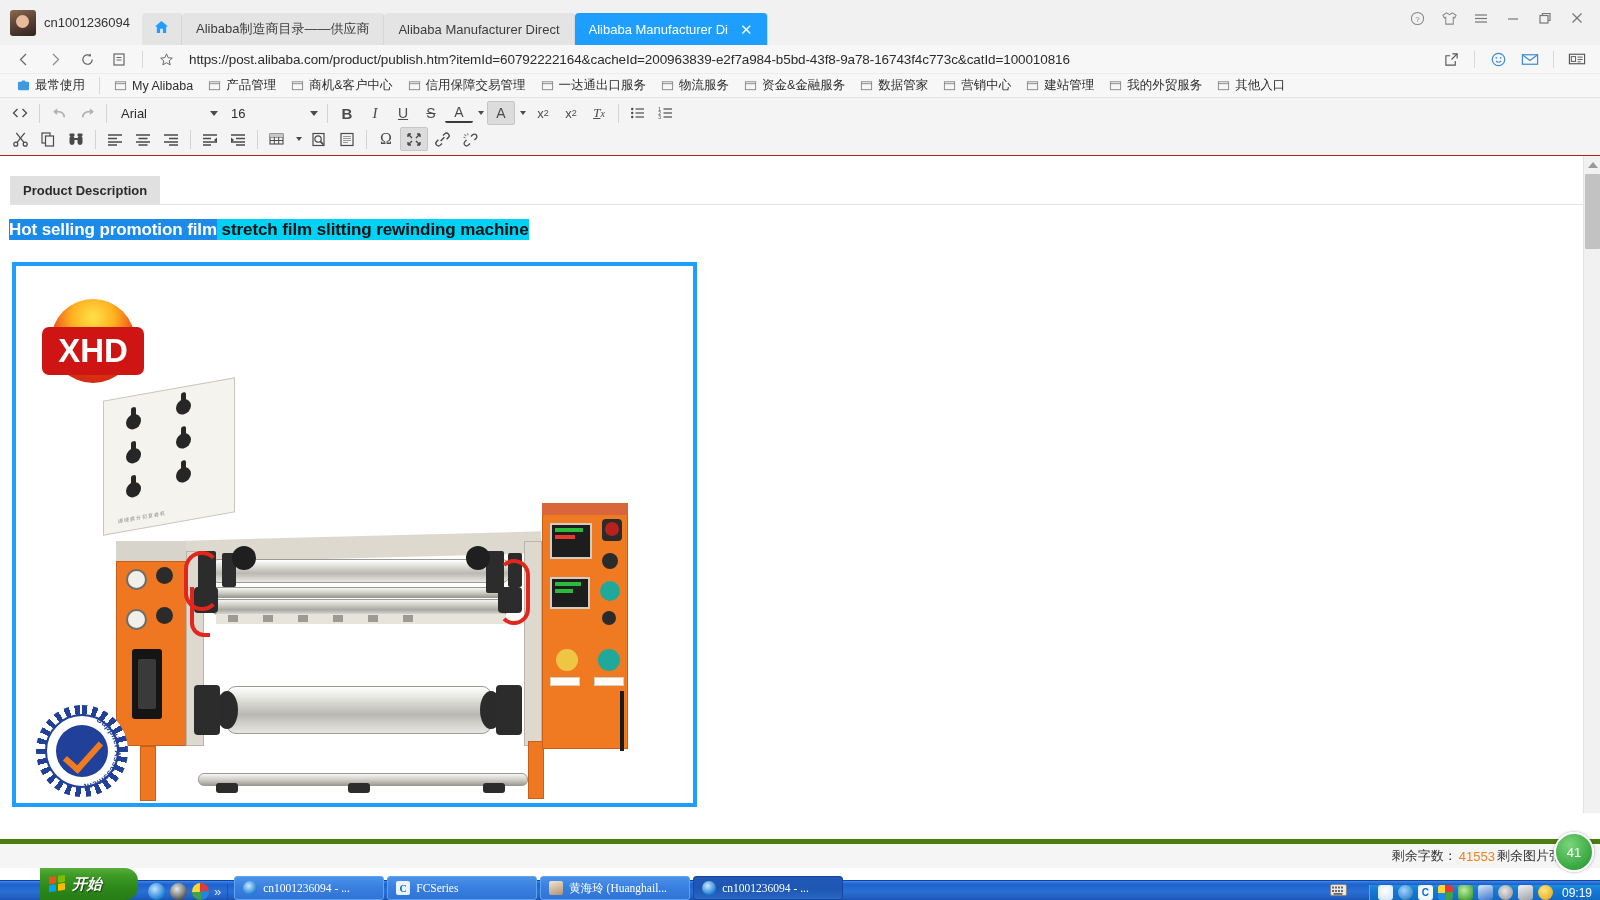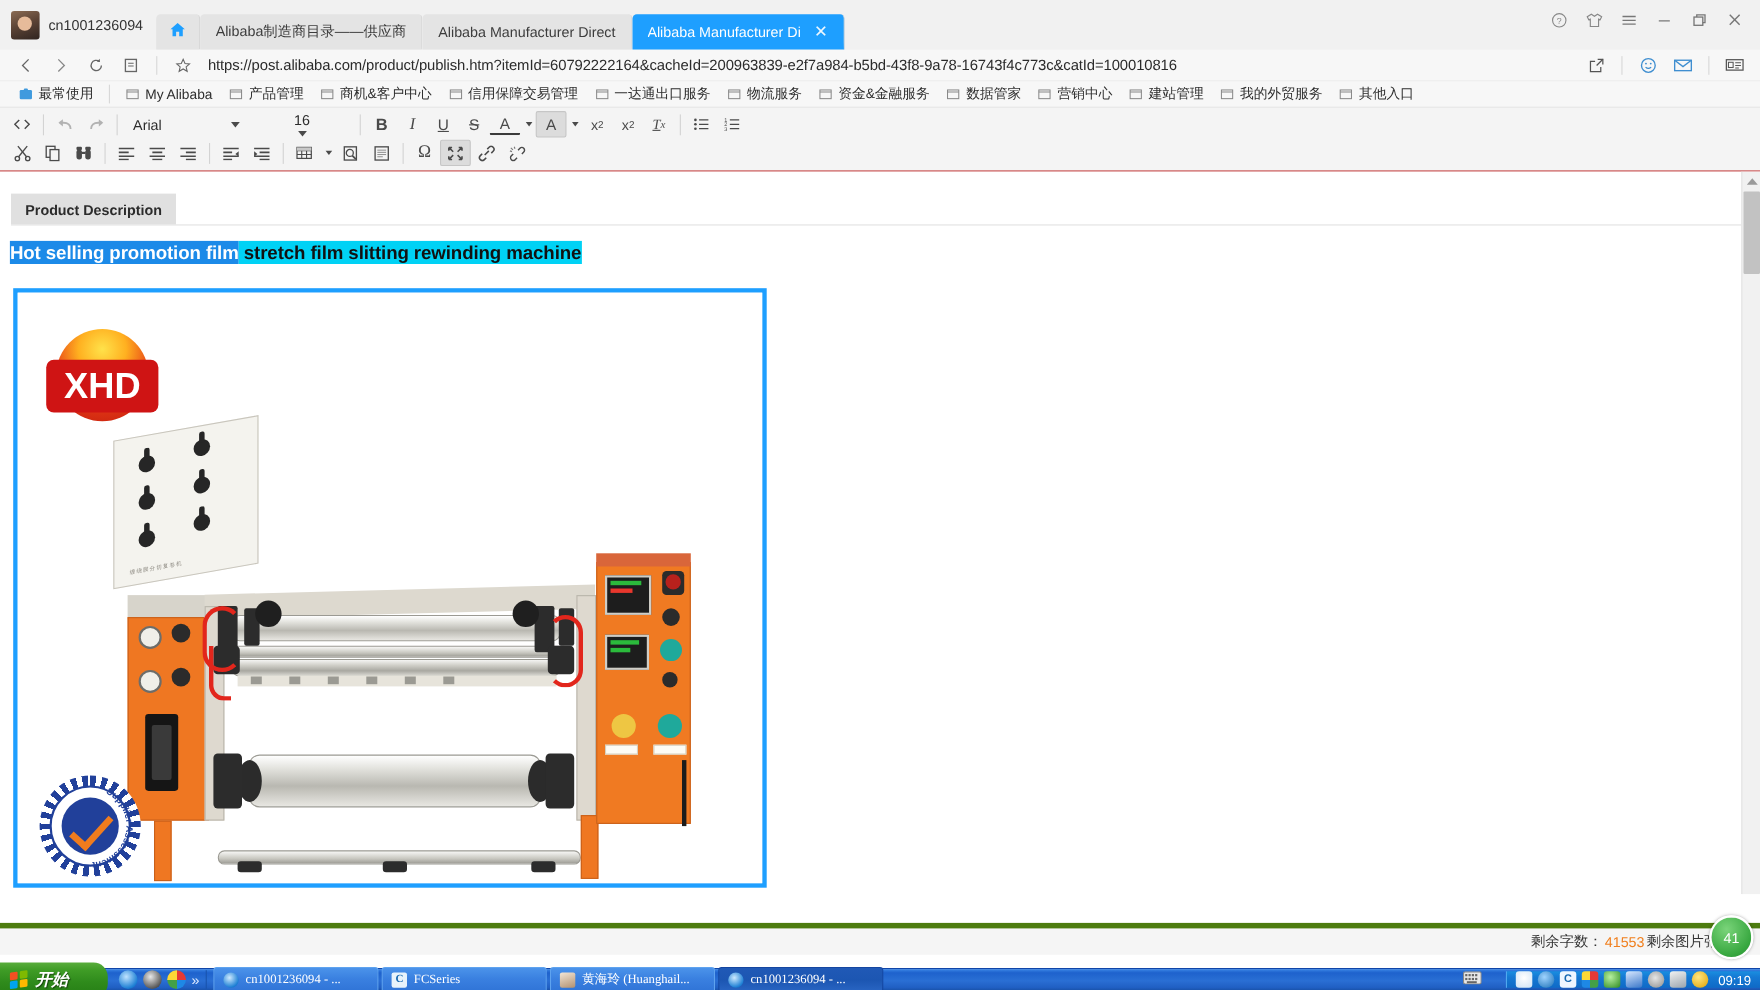--- a/index.html
+++ b/index.html
@@ -103,21 +103,21 @@
   }
   .tb-btn.pressed { background: #dcdcdc; border: 1px solid #c6c6c6; }
   .tb-btn.dim { color: #b2b2b2; }
   .tb-sep { width: 1px; height: 19px; background: #d3d3d3; margin: 0 5px; }
   .tb-select {
     height: 22px; display: flex; align-items: center;
     justify-content: space-between; font-size: 13px; color: #2c2c2c;
     padding: 0 4px 0 9px; background: #f4f4f4;
   }
   .tb-select.font { width: 110px; }
-  .tb-select.size { width: 100px; flex-direction: column; }
+  .tb-select.size { width: 100px; }
   .caret-dn {
     width: 0; height: 0; border-left: 4.5px solid transparent;
     border-right: 4.5px solid transparent; border-top: 5px solid #4a4a4a;
   }
   .caret-sm {
     width: 0; height: 0; border-left: 3.5px solid transparent;
     border-right: 3.5px solid transparent; border-top: 4px solid #4a4a4a;
     margin-left: 1px;
   }
 
@@ -283,21 +283,21 @@
     border: 2px solid #ffffff; box-shadow: 0 0 3px rgba(0,0,0,.35);
     color: #fff; font-size: 13px; font-weight: normal;
     display: flex; align-items: center; justify-content: center;
     overflow: hidden;
   }
 
   
   .taskbar {
     position: absolute; left: 0; bottom: 0; width: 1600px; height: 20px;
     background: linear-gradient(180deg,#3f8ae8 0%, #2b72d8 9%, #1e62cd 18%, #2a6fd4 55%, #205fc3 88%, #1a54ad 100%);
-    border-top: 1px solid #1045a8; display: flex; align-items: center;
+    border-top: 1px solid #1045a8; display: flex; align-items: flex-end; padding-left: 40px;
   }
   .start-btn {
     width: 98px; height: 32px;
     background: linear-gradient(180deg,#59ad3c 0%, #3f9c26 22%, #2f8b1c 55%, #257c14 100%);
     border-radius: 0 13px 13px 0;
     display: flex; align-items: center; gap: 6px; padding-left: 9px;
     color: #fff; font-size: 15px; font-weight: bold;
     font-style: italic; text-shadow: 1px 1px 1px rgba(0,0,0,.5);
   }
   .win-flag {

